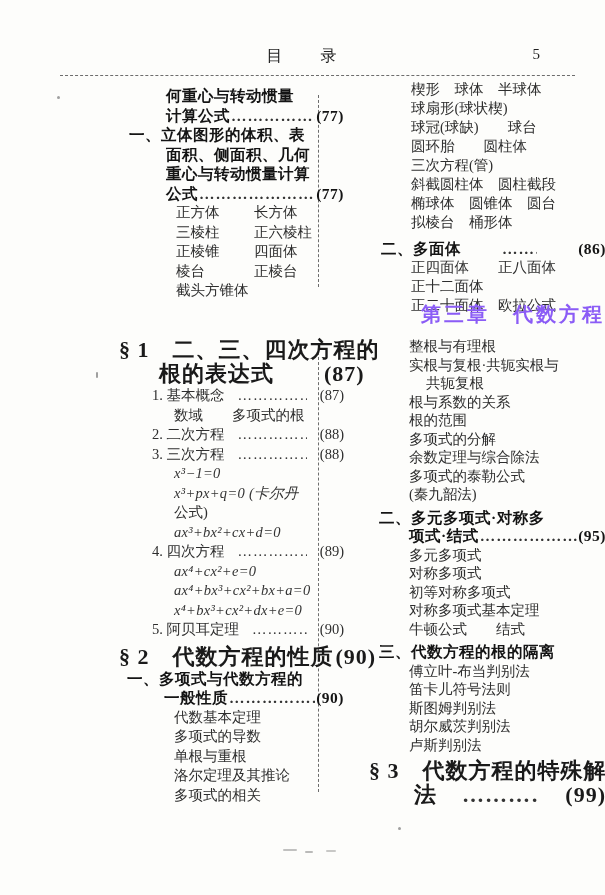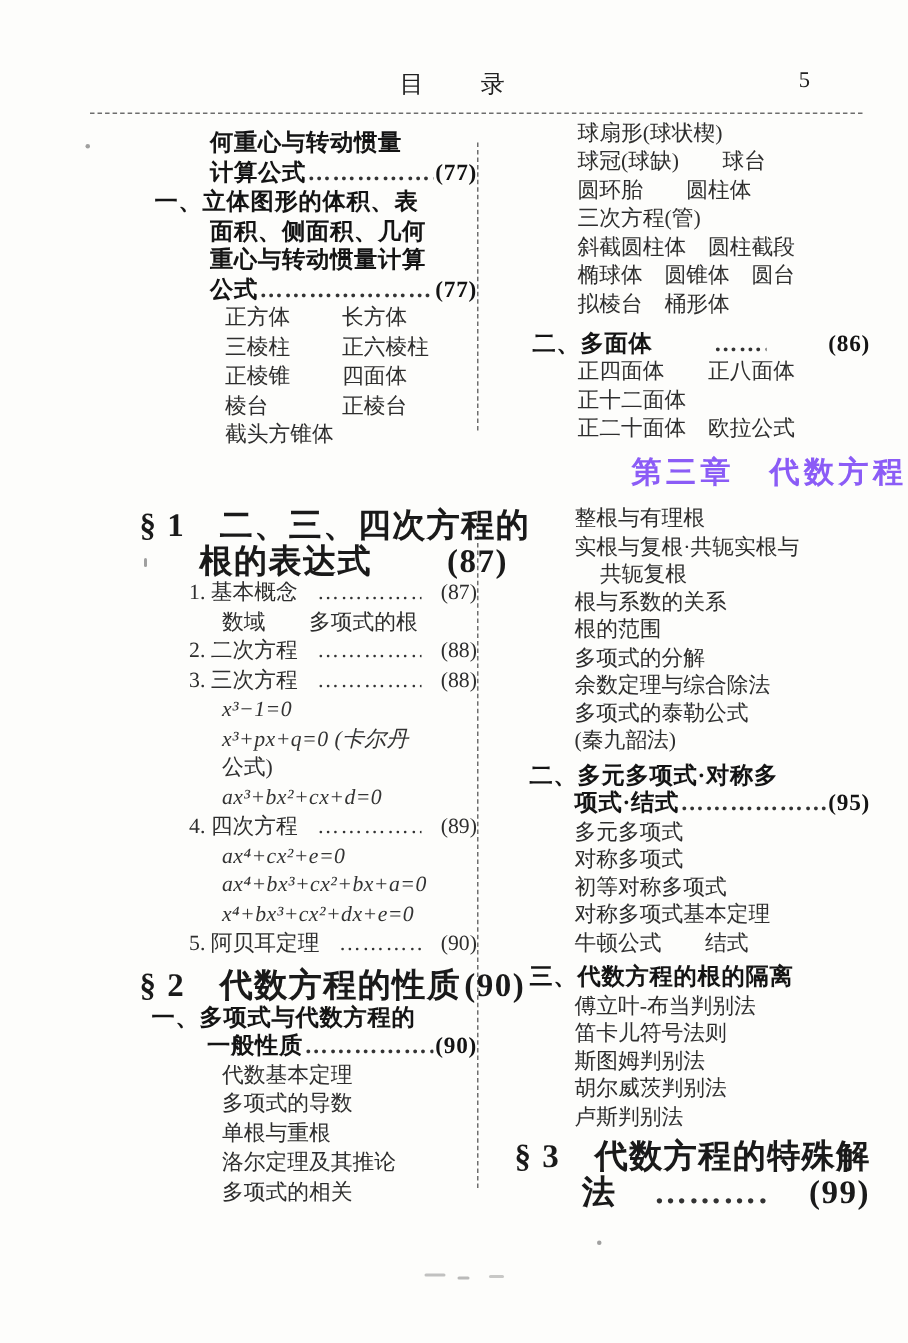--- a/index.html
+++ b/index.html
@@ -17,21 +17,21 @@
   .page-num{position:absolute;right:65px;top:0;font-size:15px;color:#222;}
   .rule{position:absolute;top:75px;left:60px;width:515px;border-top:1.5px dashed #4a4a4a;opacity:.8;}
   
   .divider{position:absolute;width:0;border-left:1.5px dashed #555;opacity:.85;}
   .div-top{left:318px;top:95px;height:192px;}
   .div-bottom{left:318px;top:352px;height:440px;}
   
   .chapter{position:absolute;top:301px;left:0;width:100%;text-align:right;
     font-size:20px;font-weight:bold;letter-spacing:3px;color:#8b5cf6;}
   
-  .col{position:absolute;overflow:visible;}
+  .col{position:absolute;overflow:visible;margin-left:26px;}
   .col-lt{left:90px;top:86px;width:228px;}
   .col-rt{left:345px;top:80px;width:235px;}
   .col-lb{left:88px;top:338px;width:230px;}
   .col-rb{left:343px;top:337px;width:237px;}
   .line{white-space:nowrap;font-size:14.5px;line-height:19px;color:#2e2e2e;}
   .col-lt .line{line-height:19.5px;}
   .col-lb .line,.col-rb .line{line-height:19.5px;}
   .col-rb .line{line-height:18.5px;}
   .bent{font-weight:bold;font-size:15.5px;color:#141414;letter-spacing:.5px;}
   .sec{font-size:22px;font-weight:bold;color:#1a1a1a;letter-spacing:1px;line-height:24px !important;}
@@ -97,20 +97,21 @@
     <div class="line sub i3">
       <span class="pa">正棱锥</span><span>四面体</span>
     </div>
     <div class="line sub i3">
       <span class="pa">棱台</span><span>正棱台</span>
     </div>
     <div class="line sub i3">截头方锥体</div>
   </div>
 
   <div class="col col-rt">
+    <div class="line sub r2">楔形　球体　半球体</div>
     <div class="line sub r2">球扇形(球状楔)</div>
     <div class="line sub r2">球冠(球缺)　　球台</div>
     <div class="line sub r2">圆环胎　　圆柱体</div>
     <div class="line sub r2">三次方程(管)</div>
     <div class="line sub r2">斜截圆柱体　圆柱截段</div>
     <div class="line sub r2">椭球体　圆锥体　圆台</div>
     <div class="line sub r2">拟棱台　桶形体</div>
     <div class="line bent r1 leader gap">
       <span>二、多面体</span>
         <span class="ld">………………………………………………………</span>

